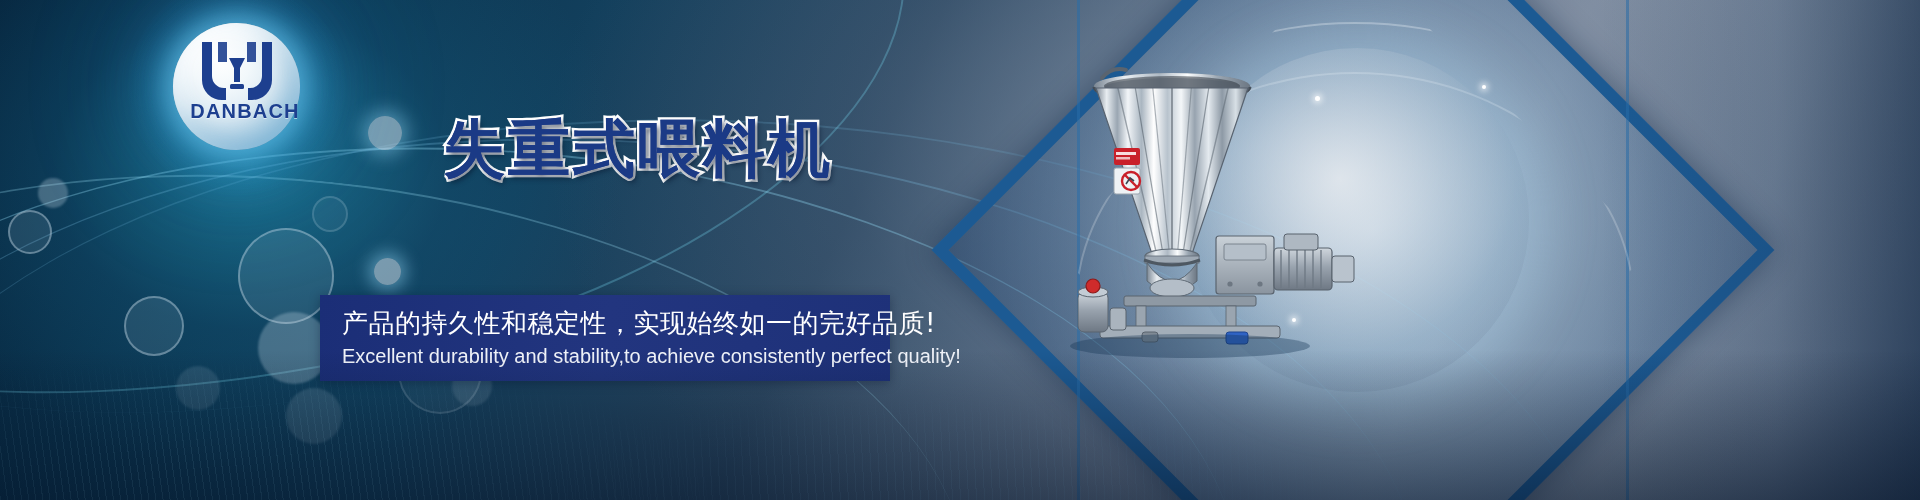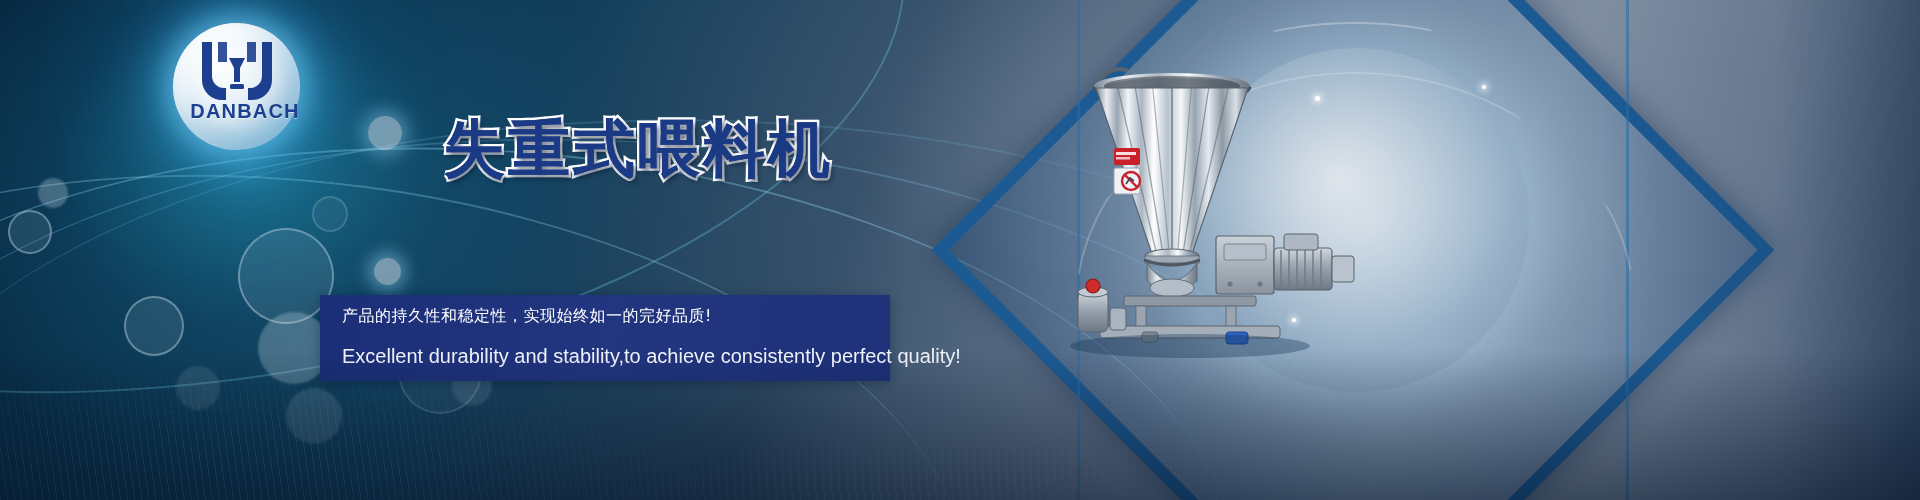--- a/index.html
+++ b/index.html
@@ -138,21 +138,21 @@
 
   
   #slogan-box {
     position:absolute; left:320px; top:295px; width:570px; height:86px;
     background:linear-gradient(100deg, #1b2e77 0%, #22357f 50%, #1e3179 100%);
     box-shadow:0 2px 10px rgba(5,15,40,0.35);
   }
   #slogan-cn {
     position:absolute; left:342px; top:306px;
     font-family:"DejaVu Sans","Liberation Sans", sans-serif;
-    font-size:16px; color:#ffffff; letter-spacing:.5px; white-space:nowrap;
+    font-size:26px; color:#ffffff; letter-spacing:.5px; white-space:nowrap;
   }
   #slogan-en {
     position:absolute; left:342px; top:345px;
     font-family:"Liberation Sans", sans-serif;
     font-size:20px; color:#f2f5fb; letter-spacing:0px; white-space:nowrap;
   }
 
   
   #diamond-wrap {
     position:absolute; left:1055px; top:-48px; width:596px; height:596px;

